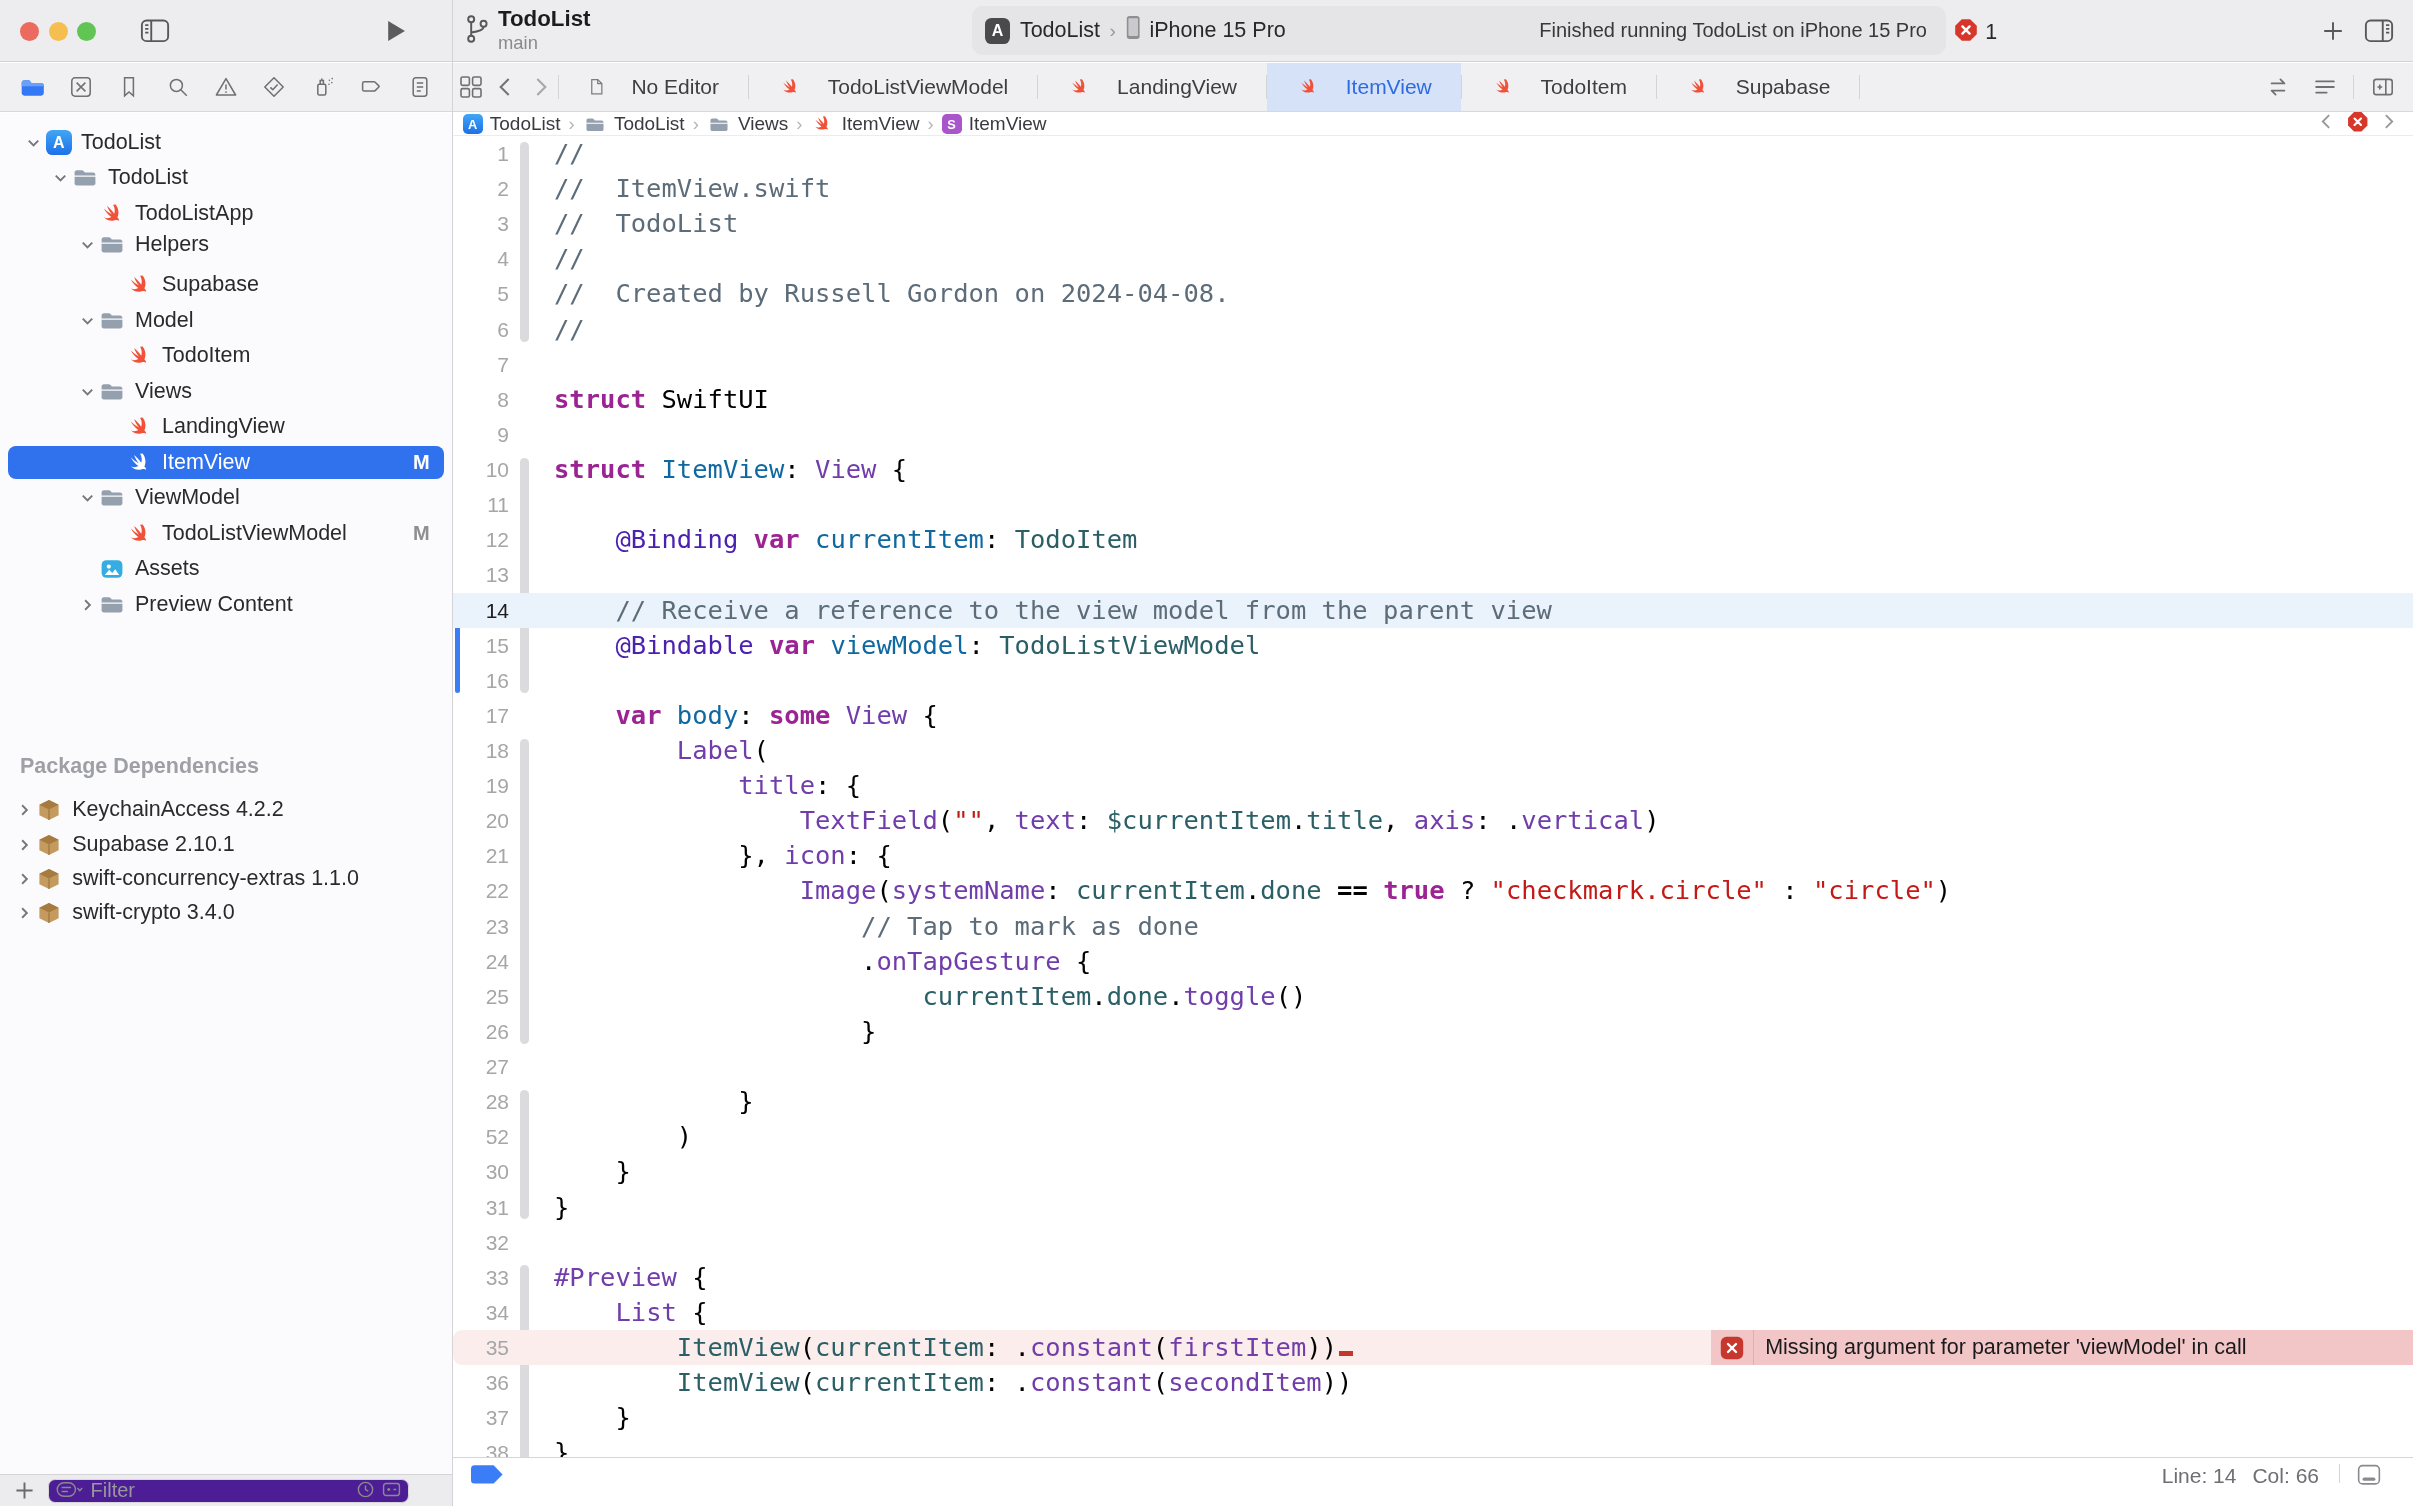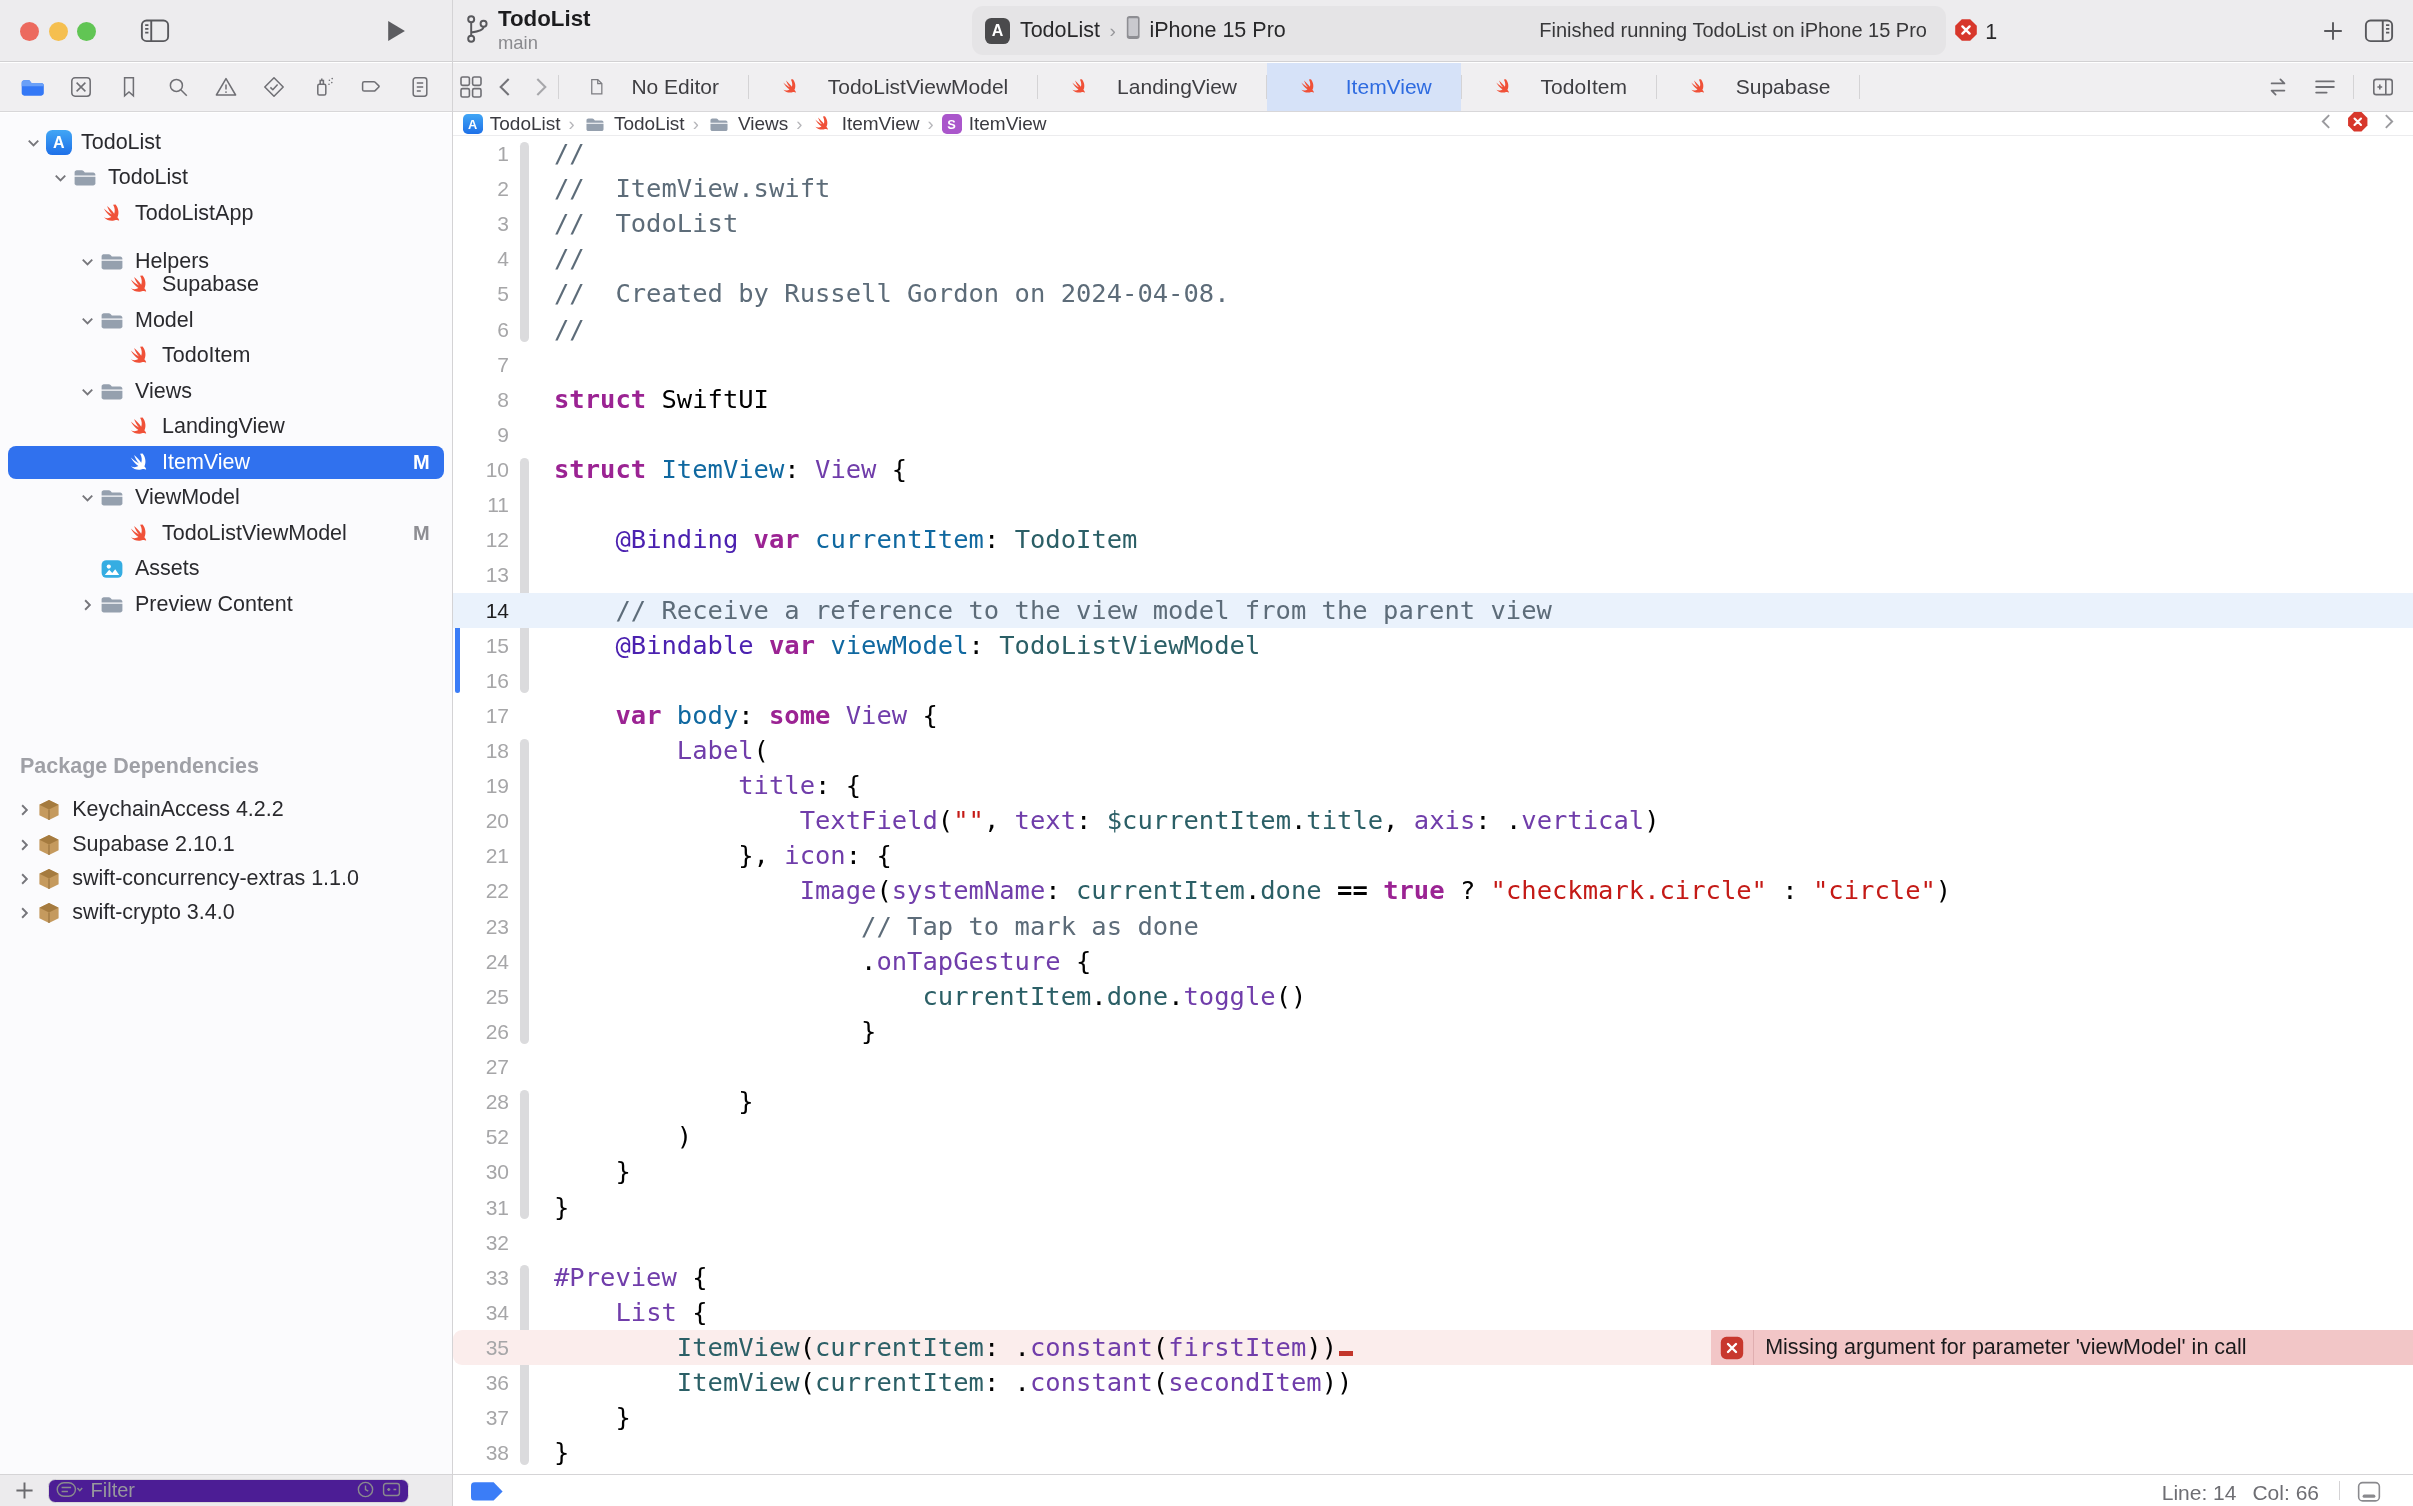--- a/index.html
+++ b/index.html
@@ -60,21 +60,21 @@
   .section-h{position:absolute;left:20px;font-size:21.5px;font-weight:bold;color:#9FA0A6;white-space:nowrap;}
   .chev svg{display:block;}
   .chev.r{transform:rotate(-90deg);}
   .ic{display:inline-flex;align-items:center;justify-content:center;}
   .ic svg{display:block;}
 
   
   .bbar-left{position:absolute;left:0;bottom:0;width:452px;height:32px;background:#ECEBED;border-top:0.8px solid #D5D4D6;box-sizing:border-box;display:flex;align-items:center;z-index:6;}
   .filter-field{margin-left:12.8px;width:361px;height:24px;background:#4c1d95;border:0.8px solid #D8D7D9;border-radius:7.2px;display:flex;align-items:center;gap:7.2px;padding:0 7.2px;box-sizing:border-box;}
   .filter-ph{color:#98989D;font-size:20px;flex:1;}
-  .bbar-right{position:absolute;left:453px;right:0;bottom:0;height:32px;background:#FFFFFF;border-top:0.8px solid #D5D4D6;box-sizing:border-box;z-index:6;}
+  .bbar-right{position:absolute;left:453px;right:0;bottom:17px;height:32px;background:#FFFFFF;border-top:0.8px solid #D5D4D6;box-sizing:border-box;z-index:6;}
   .bp-pill{position:absolute;left:17.6px;top:7.2px;width:32px;height:18.4px;background:#3B7DF7;border-radius:4px;clip-path:polygon(0 0,72% 0,100% 50%,72% 100%,0 100%);}
   .linecol{position:absolute;right:94px;top:6.4px;font-size:21px;color:#6E6E73;display:flex;gap:16px;white-space:nowrap;}
 
   
   .code-area{position:absolute;top:136px;left:453px;right:0;bottom:32px;background:#fff;overflow:hidden;font-family:"DejaVu Sans Mono","Liberation Mono",monospace;}
   .code-line{position:absolute;left:0;width:100%;height:35px;line-height:35px;}
   .code-line.current{background:#EAF2FC;}
   .code-line.error{background:#FBEDEC;}
   .lnum{position:absolute;left:0;top:0;width:56px;text-align:right;font-family:"Liberation Sans",sans-serif;font-size:21px;color:#A6A6A8;}
   .code-line.current .lnum{color:#1D1D1F;}
@@ -424,21 +424,21 @@
           <span class="chevbox"></span>
           <span class="icbox">
             <span class="ic ic-swift">
               <svg width="24" height="24" viewBox="0 0 30 30">
                 <path fill="#F05138" d="M19.5 3.2c4.6 5.9 4.2 12.6 2.2 16 1.5 1.7 2.5 3.7 2.2 4-.3.4-2.3-.9-4.4-.6-.6.2-1.3.4-2 .6-4.3 1.1-9.2-.5-12.6-4.1 3 1.5 6.6 1.5 9.3-.2-3.8-2.9-7.7-7.3-9.4-10.9 3.3 3 7 5.9 10.2 7.5-2.7-3.1-5.2-7.5-6.1-10.5 3.1 2.7 7 6.9 8.9 9.6 1.2-3.2.7-7.3-1.4-11.1z"></path>
               </svg>
             </span>
           </span>
           <span class="tlabel">TodoListApp</span>
         </div>
-        <div class="trow" style="top: 131px; padding-left: 74px;">
+        <div class="trow" style="top: 114px; padding-left: 74px;">
           <span class="chevbox">
             <span class="chev">
               <svg width="15" height="12" viewBox="0 0 19 15" fill="none" stroke="#76767B" stroke-width="2.4">
                 <path d="M3.5 4.5l6 6 6-6"></path>
               </svg>
             </span>
           </span>
           <span class="icbox">
             <span class="ic ic-folder">
               <svg width="24" height="21" viewBox="0 0 30 26">

